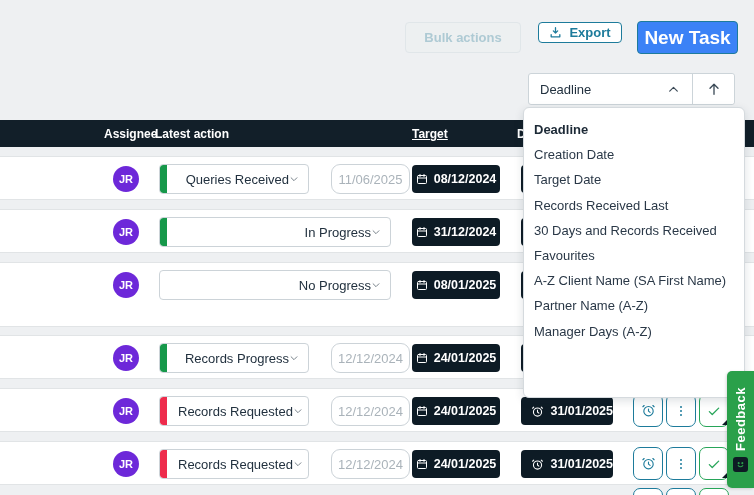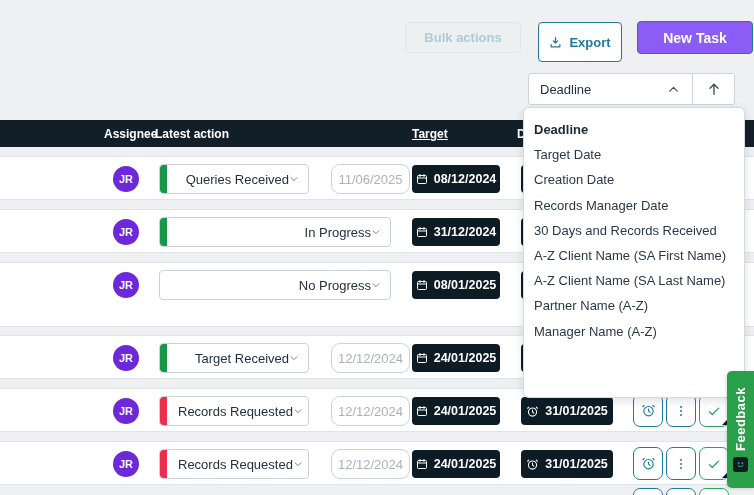--- a/index.html
+++ b/index.html
@@ -9,24 +9,24 @@
     background: #eef0f2;
     font-family: "Liberation Sans", sans-serif;
     color: #22313f;
   }
   
   .btn { position: absolute; display: flex; align-items: center; justify-content: center;
          gap: 7px; border-radius: 4px; font-weight: bold; font-size: 13px; cursor: pointer;
          font-family: "Liberation Sans", sans-serif; }
   .btn-bulk { left: 405px; top: 22px; width: 116px; height: 31px;
               background: #edf0f1; border: 1px solid #e0e6e9; color: #aecad4; }
-  .btn-export { left: 538px; top: 22px; width: 84px; height: 40px;
+  .btn-export { left: 538px; top: 22px; width: 84px; height: 21px;
                 background: #ffffff; border: 1px solid #1d7b9b; color: #1d7b9b; }
-  .btn-new-task { left: 637px; top: 21px; width: 116px; height: 33px;
-                  background: #8b5cf6; border: 1px solid #1d7b9b; color: #ffffff; font-size: 14px; }
+  .btn-new-task { left: 637px; top: 21px; width: 101px; height: 33px;
+                  background: #3b82f6; border: 1px solid #1d7b9b; color: #ffffff; font-size: 19px; }
   
   .sort-control { position: absolute; left: 528px; top: 73px; width: 207px; height: 32px;
                   background: #fff; border: 1px solid #ccd4d9; border-radius: 3px;
                   display: flex; align-items: stretch; }
   .sort-select { flex: 1; display: flex; align-items: center; justify-content: space-between;
                  padding: 0 12px 0 11px; font-size: 13px; color: #22313f; cursor: pointer; }
   .sort-dir { width: 42px; border-left: 1px solid #ccd4d9; display: flex; align-items: center;
               justify-content: center; cursor: pointer; background: #fff; border-radius: 0 3px 3px 0; }
   
   .table-header { position: absolute; left: 0; top: 120px; width: 754px; height: 27px;
@@ -49,21 +49,21 @@
                   flex: 1; text-align: right; }
   .select-chevron { margin-right: 9px; color: #7a848c; display: flex; }
   .date-input { position: absolute; left: 311px; top: 7px; width: 79px; height: 30px;
                 border: 1px solid #ccd3d8; border-radius: 9px; background: #fff;
                 font-family: "Liberation Sans", sans-serif; font-size: 13px; color: #aab3ba;
                 text-align: center; margin-left: 20px; }
   .badge { position: absolute; top: 8px; height: 28px; background: #0d1b25; border-radius: 4px;
            color: #fff; display: flex; align-items: center; justify-content: center; gap: 6px;
            font-size: 12.5px; font-weight: bold; cursor: pointer; }
   .target-badge { left: 412px; width: 88px; }
-  .deadline-badge { left: 521px; width: 92px; }
+  .deadline-badge { left: 521px; width: 92px; justify-content: flex-end; }
   .badge-icon { display: flex; }
   .row-actions { position: absolute; left: 633px; top: 5px; display: flex; gap: 3px; }
   .icon-btn { width: 30px; height: 33px; border-radius: 7px; background: #fff; cursor: pointer;
               display: flex; align-items: center; justify-content: center; position: relative; }
   .icon-btn.teal { border: 1.5px solid #1d7b9b; color: #1d7b9b; }
   .icon-btn.green { border: 1.5px solid #27a559; color: #27a559; }
   .icon-btn.check::after { content: ''; position: absolute; right: 1px; bottom: 1px;
               border-left: 5px solid transparent; border-bottom: 5px solid #0d1b25; }
   
   .next-row-peek { position: absolute; left: 633px; top: 488px; display: flex; gap: 3px; }
@@ -312,21 +312,21 @@
       </button>
     </div>
   </div>
 
   <div class="row" style="top: 335px; height: 44px;">
     <div class="avatar">
         <span class="avatar-text">JR</span>
       </div>
     <div class="status-select">
       <span class="status-bar" style="background: rgb(22, 152, 74);"></span>
-      <span class="status-label">Target Received</span>
+      <span class="status-label">Records Progress</span>
       <span class="select-chevron">
         <svg width="10" height="10" viewBox="0 0 24 24" fill="none" stroke="currentColor" stroke-width="2.4" stroke-linecap="round" stroke-linejoin="round">
             <path d="M5 9l7 7 7-7"></path>
           </svg>
       </span>
     </div>
     <input class="date-input" readonly="" value="12/12/2024" style="">
     <div class="badge target-badge">
       <span class="badge-icon">
         <svg width="12" height="12" viewBox="0 0 24 24" fill="none" stroke="#ffffff" stroke-width="2" stroke-linecap="round">
@@ -501,28 +501,28 @@
 </div>
 
 <div class="next-row-peek">
   <button class="icon-btn teal"></button>
   <button class="icon-btn teal"></button>
   <button class="icon-btn green"></button>
 </div>
 
 <div class="sort-menu">
     <div class="menu-item selected">Deadline</div>
+    <div class="menu-item">Creation Date</div>
     <div class="menu-item">Target Date</div>
-    <div class="menu-item">Creation Date</div>
-    <div class="menu-item">Records Manager Date</div>
+    <div class="menu-item">Records Received Last</div>
     <div class="menu-item">30 Days and Records Received</div>
+    <div class="menu-item">Favourites</div>
     <div class="menu-item">A-Z Client Name (SA First Name)</div>
-    <div class="menu-item">A-Z Client Name (SA Last Name)</div>
     <div class="menu-item">Partner Name (A-Z)</div>
-    <div class="menu-item">Manager Name (A-Z)</div>
+    <div class="menu-item">Manager Days (A-Z)</div>
   </div>
 
 <div class="feedback-tab">
   <span class="feedback-label">Feedback</span>
   <span class="feedback-icon">
     <svg width="11" height="11" viewBox="0 0 24 24" fill="none" stroke="#2aa04a" stroke-width="2.4" stroke-linecap="round">
         <circle cx="8" cy="9" r="1" fill="#2aa04a"></circle>
         <circle cx="16" cy="9" r="1" fill="#2aa04a"></circle>
         <path d="M7 14.5c1.4 1.6 3.2 2.5 5 2.5s3.6-.9 5-2.5"></path>
       </svg>

